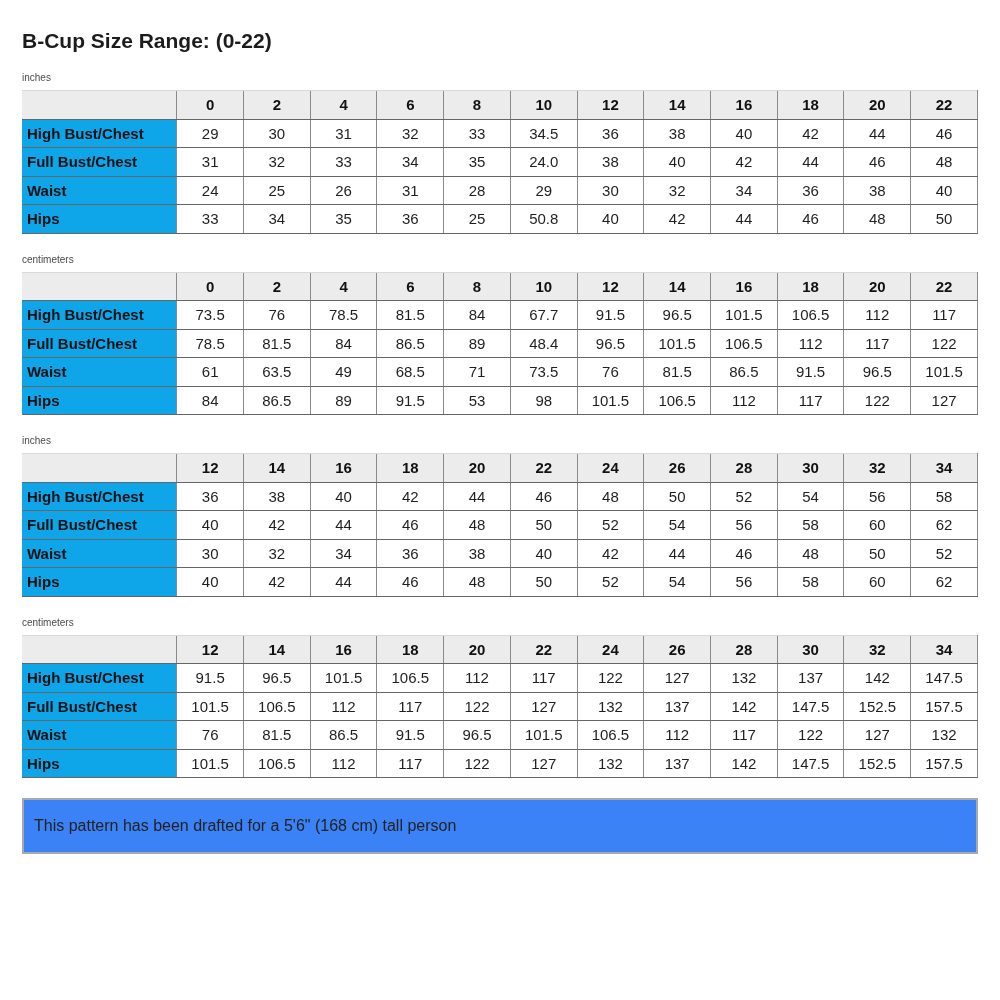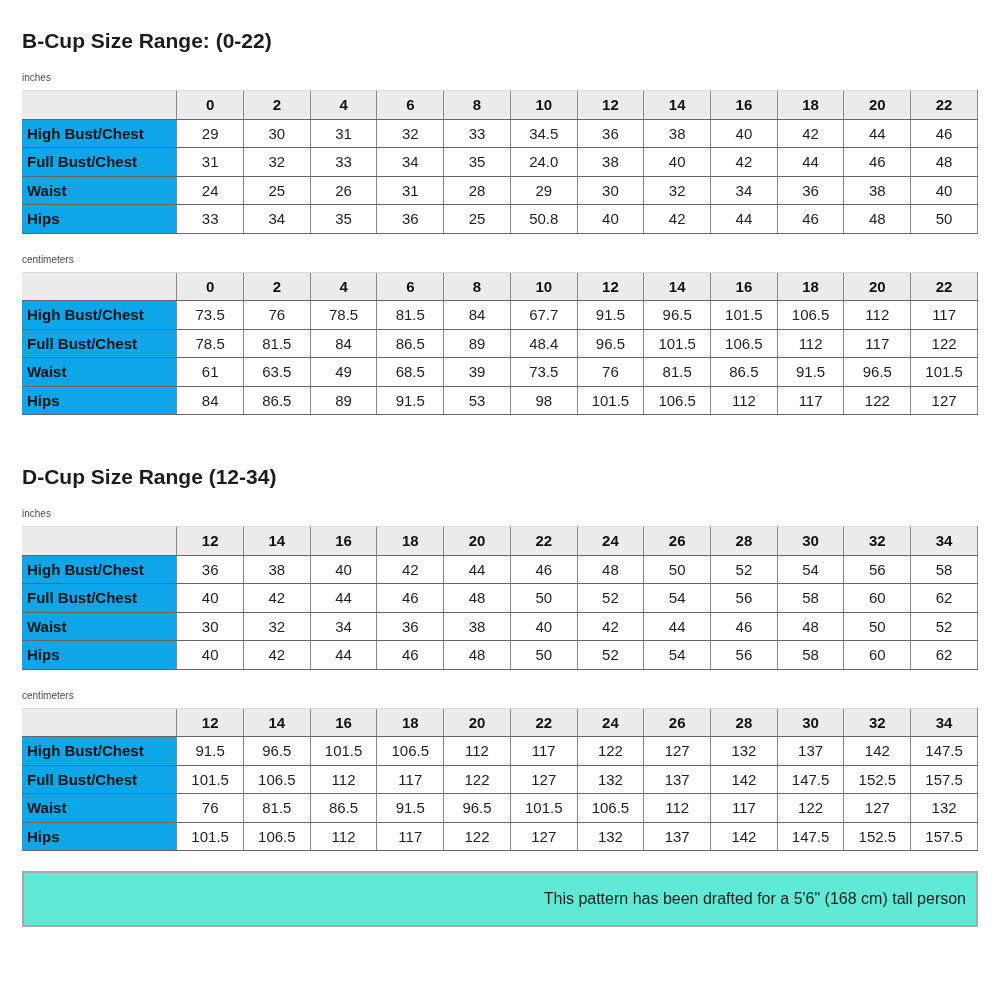--- a/index.html
+++ b/index.html
@@ -64,24 +64,24 @@
     text-align:left;
     font-weight:700;
     padding-left:5px;
     color:#111;
     background:#0ea5e9;
   }
   .note{
     border:2px solid var(--note-border);
     margin-top:18px;
     padding:17px 10px;
-    text-align:right;
+    text-align:left;
     font-size:16px;
     color:#222;
-    background:#5eead4;
+    background:#3b82f6;
   }
 </style>
 </head>
 <body>
 
 <main class="page">
 
   <section>
     <h2 class="section-title">B-Cup Size Range: (0-22)</h2>
     <div>
@@ -246,21 +246,21 @@
               <td>112</td>
               <td>117</td>
               <td>122</td>
             </tr>
             <tr>
               <th scope="row">Waist</th>
               <td>61</td>
               <td>63.5</td>
               <td>49</td>
               <td>68.5</td>
-              <td>39</td>
+              <td>71</td>
               <td>73.5</td>
               <td>76</td>
               <td>81.5</td>
               <td>86.5</td>
               <td>91.5</td>
               <td>96.5</td>
               <td>101.5</td>
             </tr>
             <tr>
               <th scope="row">Hips</th>
@@ -276,21 +276,20 @@
               <td>117</td>
               <td>122</td>
               <td>127</td>
             </tr>
           </tbody>
         </table>
       </div>
   </section>
 
   <section>
-    <h2 class="section-title">D-Cup Size Range (12-34)</h2>
     <div>
         <p class="unit">inches</p>
         <table class="size-table">
           <colgroup>
             <col class="label-col">
             <col>
             <col>
             <col>
             <col>
             <col>

